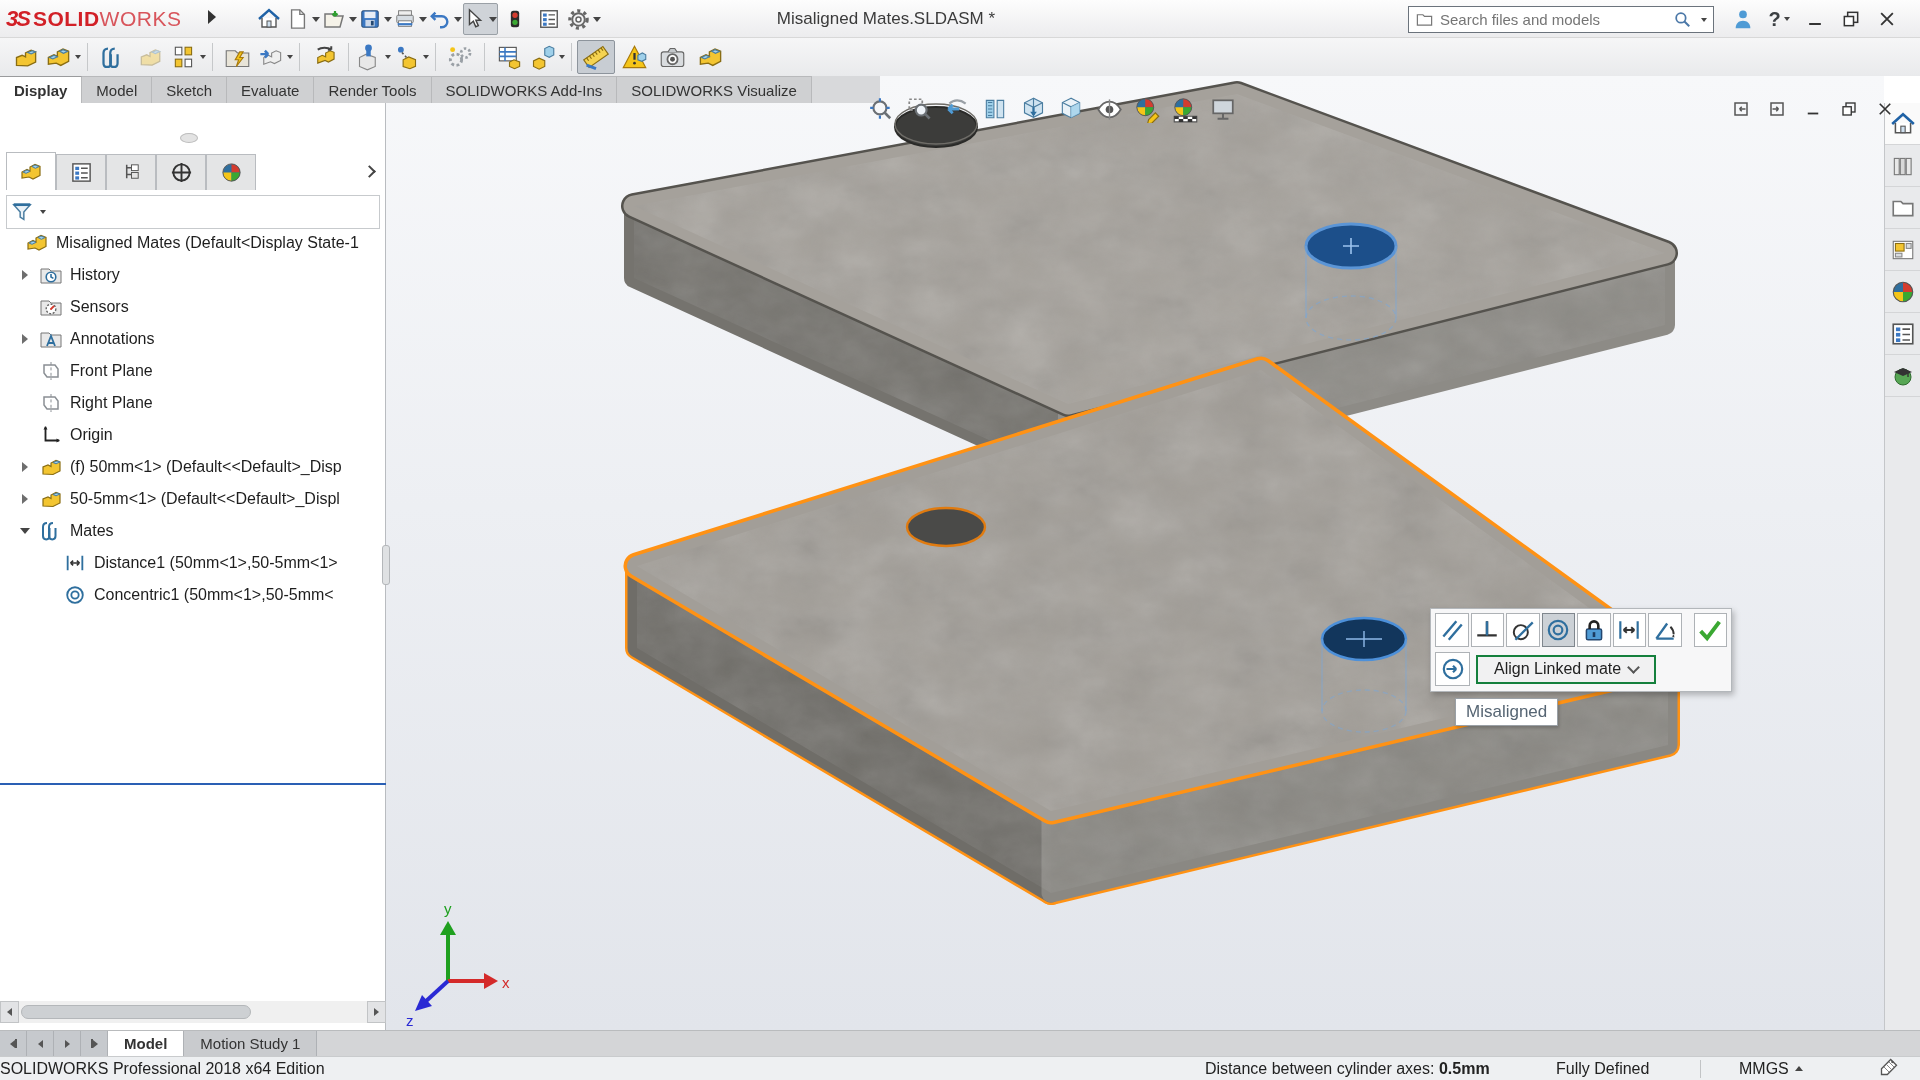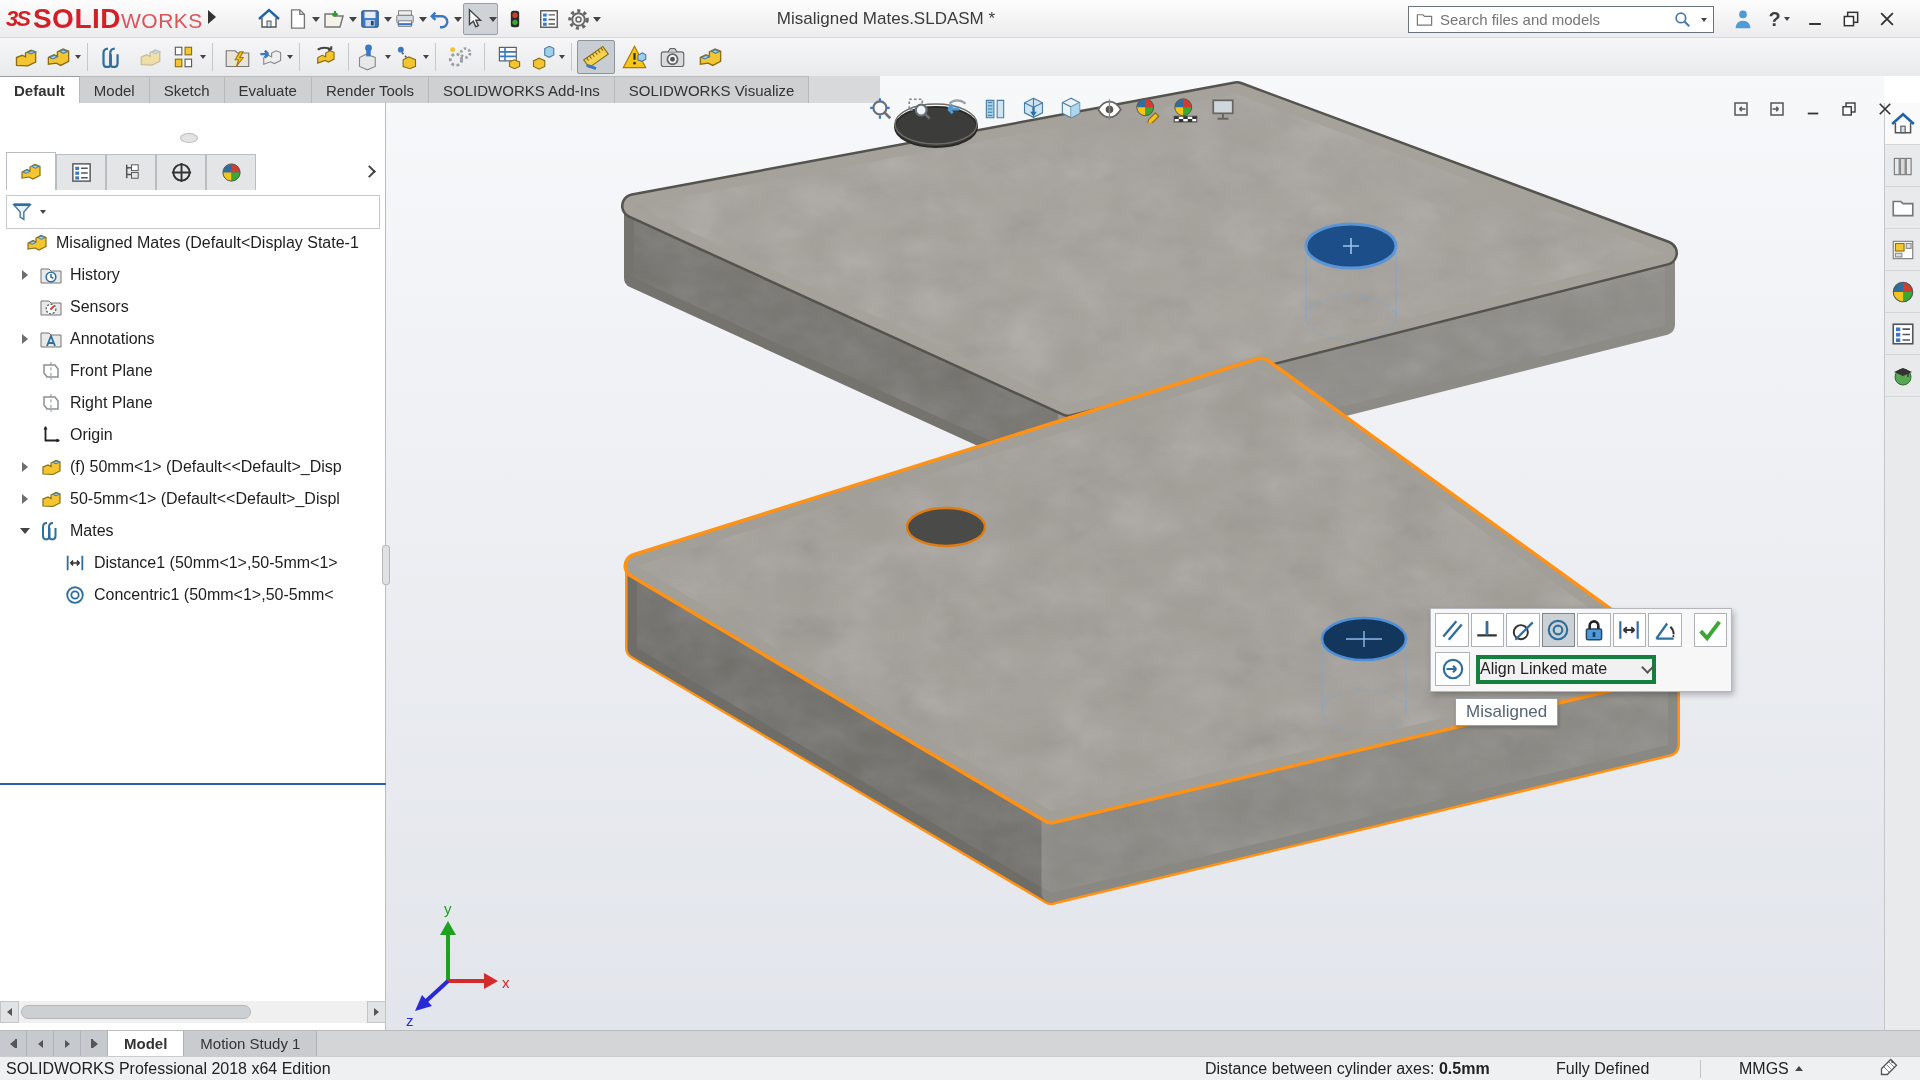--- a/index.html
+++ b/index.html
@@ -5,21 +5,21 @@
   * { margin:0; padding:0; box-sizing:border-box; }
   html,body { width:1920px; height:1080px; overflow:hidden;
     font-family:"Liberation Sans", sans-serif; background:#fff; }
   .abs { position:absolute; }
 
   
   #titlebar { left:0; top:0; width:1920px; height:38px;
     background:linear-gradient(#fdfdfd,#ececee); border-bottom:1px solid #d8d8d8; }
   .logo { left:6px; top:3px; height:32px; display:flex; align-items:center; gap:4px; }
   .logo-mark { color:#d22027; font-size:22px; font-weight:bold; font-style:italic; letter-spacing:-2px; }
-  .logo-solid { color:#d22027; font-size:28px; font-weight:bold; letter-spacing:.5px; }
+  .logo-solid { color:#d22027; font-size:21px; font-weight:bold; letter-spacing:.5px; }
   .logo-works { color:#d8555c; font-size:21px; letter-spacing:.5px; }
   .tb-btn { height:32px; min-width:34px; display:flex; align-items:center; justify-content:center;
     border:1px solid transparent; border-radius:2px; }
   .tb-btn.pressed { background:#cfd3d8; border-color:#9aa0a6; }
   .caret { width:0; height:0; border-left:4px solid transparent; border-right:4px solid transparent;
     border-top:5px solid #444; margin-left:3px; }
   .caret.sm { border-left-width:3px; border-right-width:3px; border-top-width:4px; }
   #doc-title { left:0; top:0; width:1772px; height:38px; display:flex; align-items:center;
     justify-content:center; font-size:17px; color:#3b3b3b; pointer-events:none; }
   #search-box { left:1408px; top:6px; width:306px; height:27px; background:#fff;
@@ -92,38 +92,38 @@
 
   
   #mate-popup { left:1430px; top:608px; width:302px; height:84px; background:#f7f7f8;
     border:1px solid #b3b7bb; box-shadow:2px 3px 6px rgba(0,0,0,.25); z-index:8; padding:4px; }
   #mate-row1 { display:flex; gap:2px; align-items:center; }
   .mp-btn { width:35px; height:34px; background:#fff; border:1px solid #aeb2b6;
     display:flex; align-items:center; justify-content:center; }
   .mp-btn.pressed { background:#ccd1d6; border-color:#7f868d; }
   #mate-check { margin-left:10px; }
   #mate-row2 { display:flex; gap:6px; margin-top:5px; align-items:center; }
-  #align-dd { width:180px; height:29px; background:#f1f1f2; border:4px solid #15803d;
-    display:flex; align-items:center; padding:0 0; font-size:16px; color:#222; gap:6px; }
+  #align-dd { width:180px; height:29px; background:#f1f1f2; border:2px solid #15803d;
+    display:flex; align-items:center; padding:0 16px; font-size:16px; color:#222; gap:6px; }
   #align-dd span { flex:1; }
   #mate-tooltip { left:1455px; top:698px; height:28px; padding:2px 10px; background:#fff;
     border:1px solid #9aa0a6; color:#566573; font-size:17px; z-index:8; display:flex; align-items:center;
     box-shadow:1px 2px 3px rgba(0,0,0,.2); }
 
   
   #bottom-tabs { left:0; top:1030px; width:1920px; height:26px; background:#d4d5d7;
     border-top:1px solid #b9bbbd; display:flex; align-items:stretch; z-index:5; }
   .nav-btn { width:27px; display:flex; align-items:center; justify-content:center;
     background:#c6c9cd; border-right:1px solid #aeb1b5; }
   .btab { padding:0 16px; display:flex; align-items:center; font-size:15px; color:#333;
     background:#c9cbce; border-right:1px solid #aeb1b5; }
   .btab.active { background:#fff; font-weight:bold; }
   #statusbar { left:0; top:1056px; width:1920px; height:24px; background:#eef0f2;
     border-top:1px solid #c9cbcd; display:flex; align-items:center; font-size:16px; color:#222; z-index:5; }
-  #status-left { margin-left:6px; }
+  #status-left { }
   #status-measure { position:absolute; left:1205px; }
   #status-state { position:absolute; left:1556px; }
   #status-sep { position:absolute; left:1700px; width:1px; height:18px; background:#c2c4c6; }
   #status-units { position:absolute; left:1739px; display:flex; align-items:center; gap:6px; }
   .caret-up { width:0; height:0; border-left:4px solid transparent; border-right:4px solid transparent;
     border-bottom:5px solid #444; }
   #status-edit { position:absolute; left:1878px; }
 </style>
 </head>
 <body>
@@ -975,21 +975,21 @@
     <div class="sc-thumb"></div>
     <div style="flex:1"></div>
     <div class="sc-btn">
         <span class="tri-r"></span>
       </div>
   </div>
 </div>
 <div id="splitter-grip" class="abs"></div>
 
 <div id="tabrow" class="abs">
-  <div class="rtab active">Default</div>
+  <div class="rtab active">Display</div>
   <div class="rtab">Model</div>
   <div class="rtab">Sketch</div>
   <div class="rtab">Evaluate</div>
   <div class="rtab">Render Tools</div>
   <div class="rtab">SOLIDWORKS Add-Ins</div>
   <div class="rtab">SOLIDWORKS Visualize</div>
 </div>
 
 <div id="task-pane" class="abs">
   <div class="tp-btn active">

